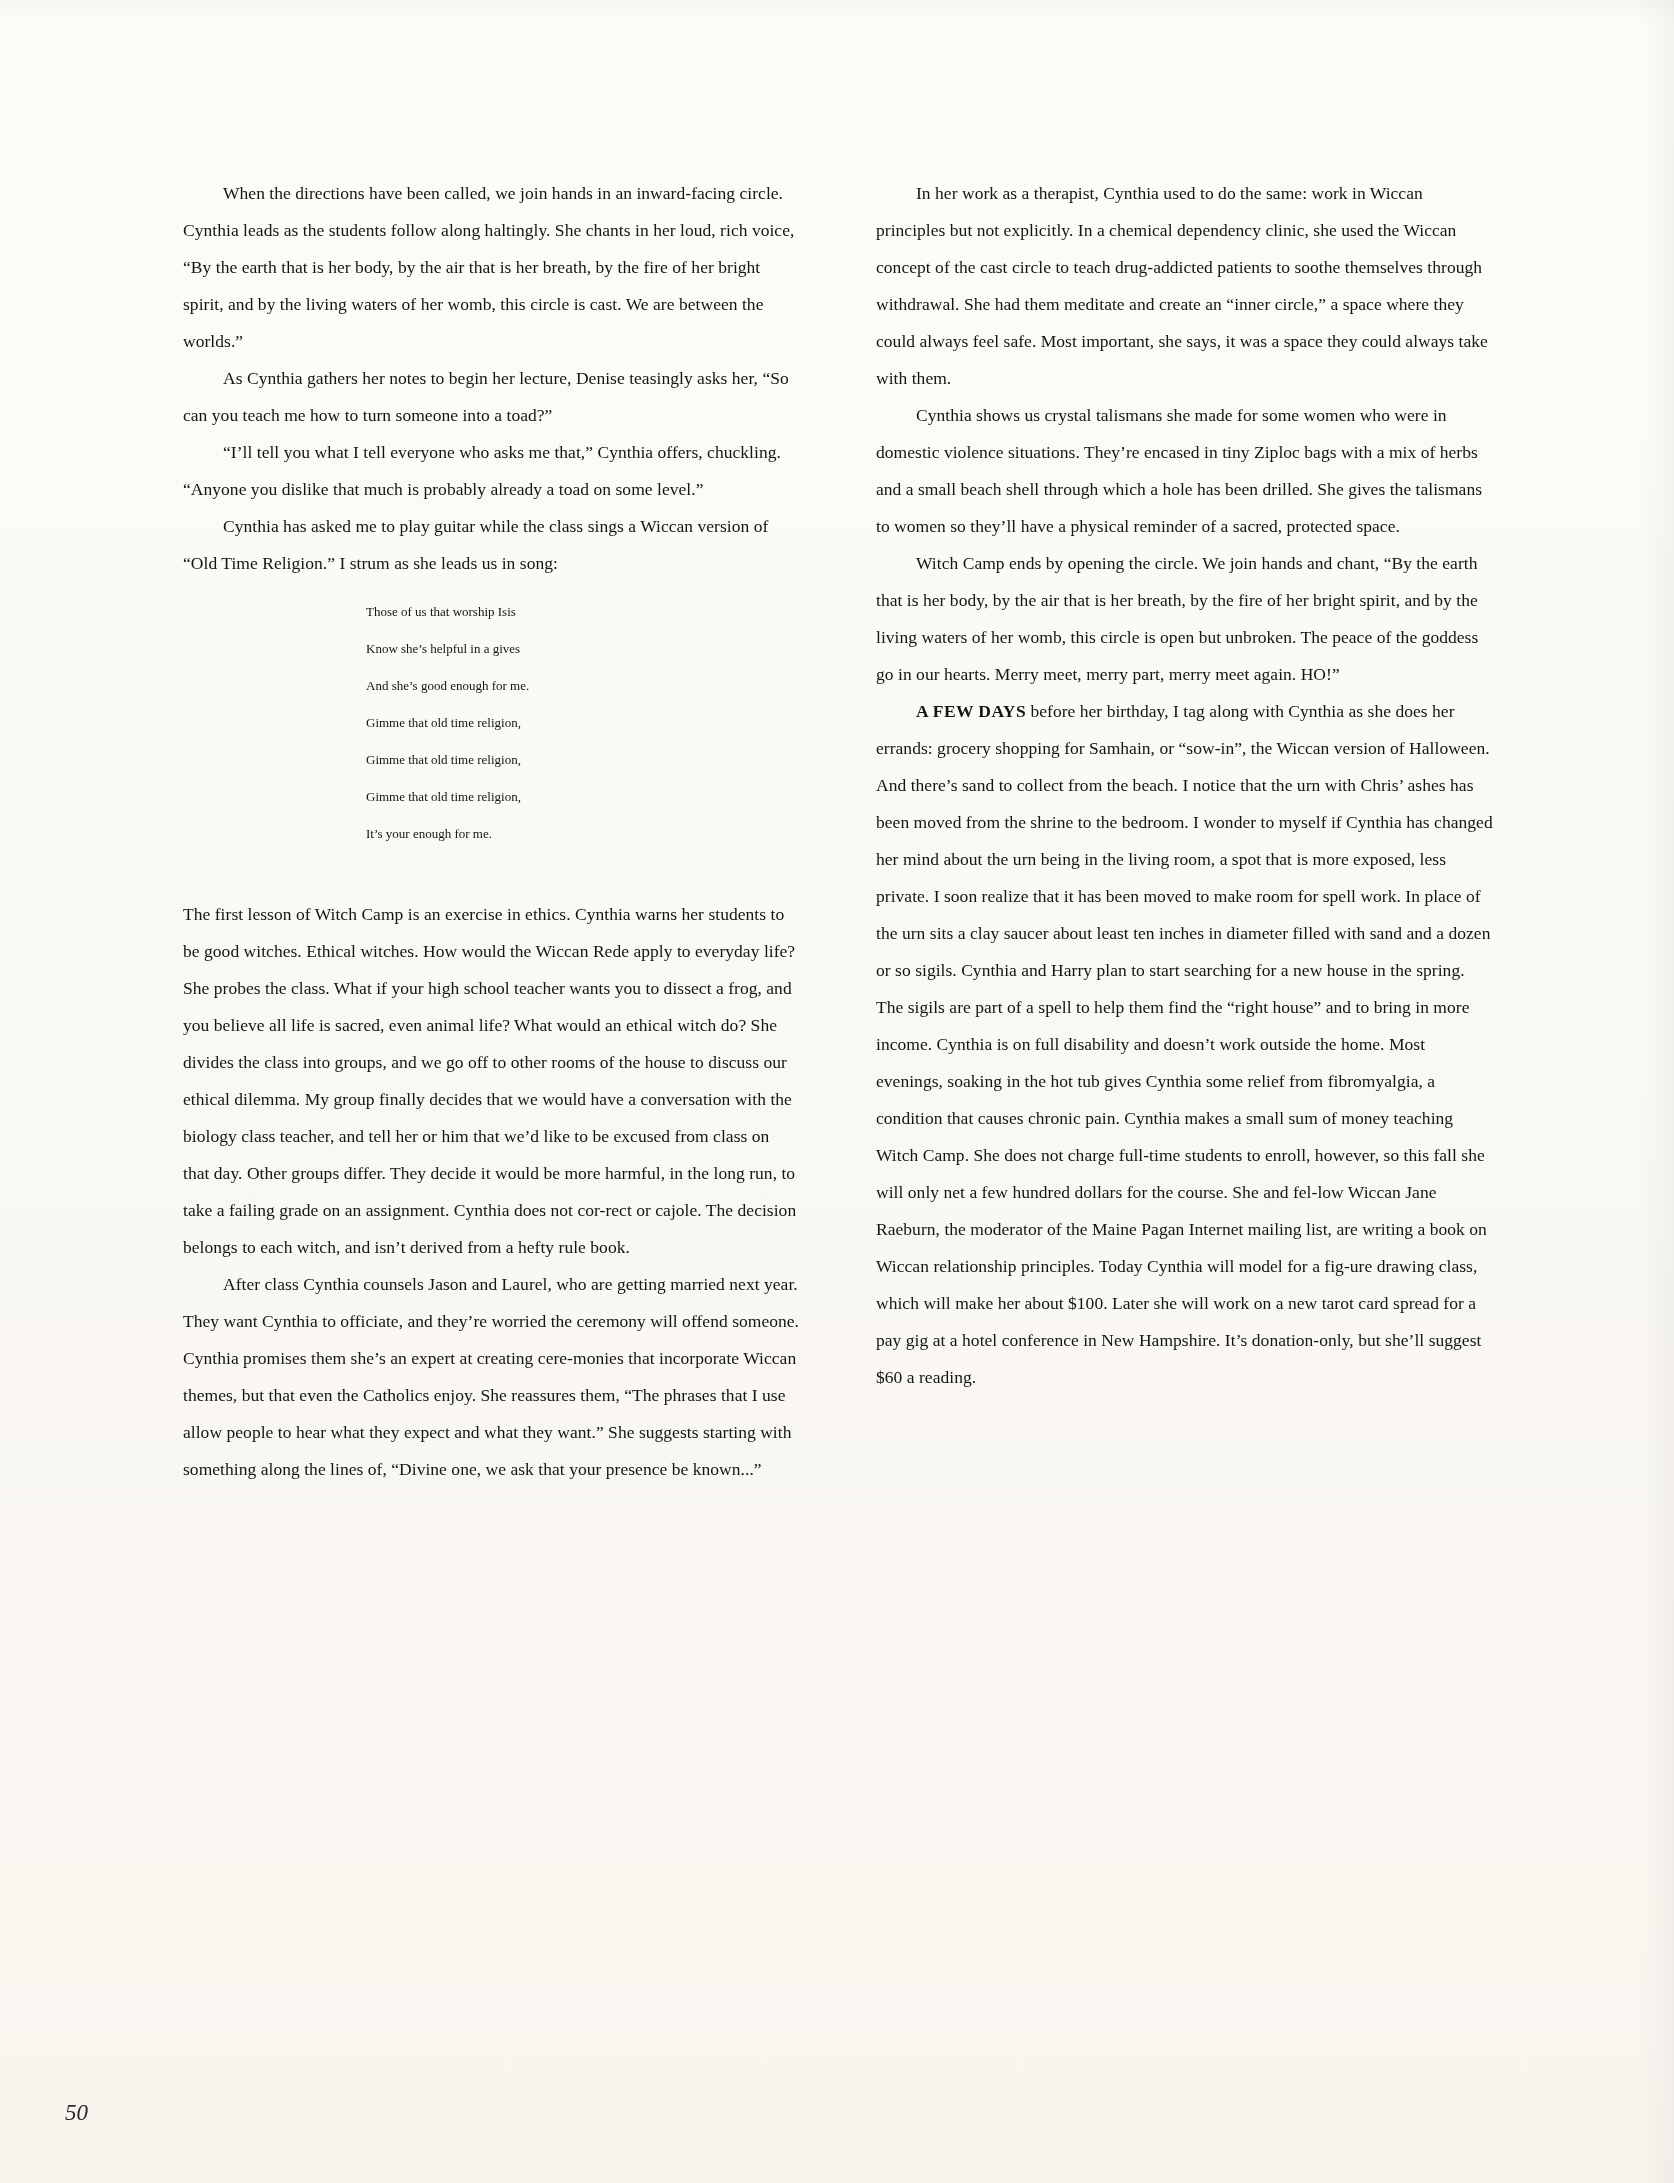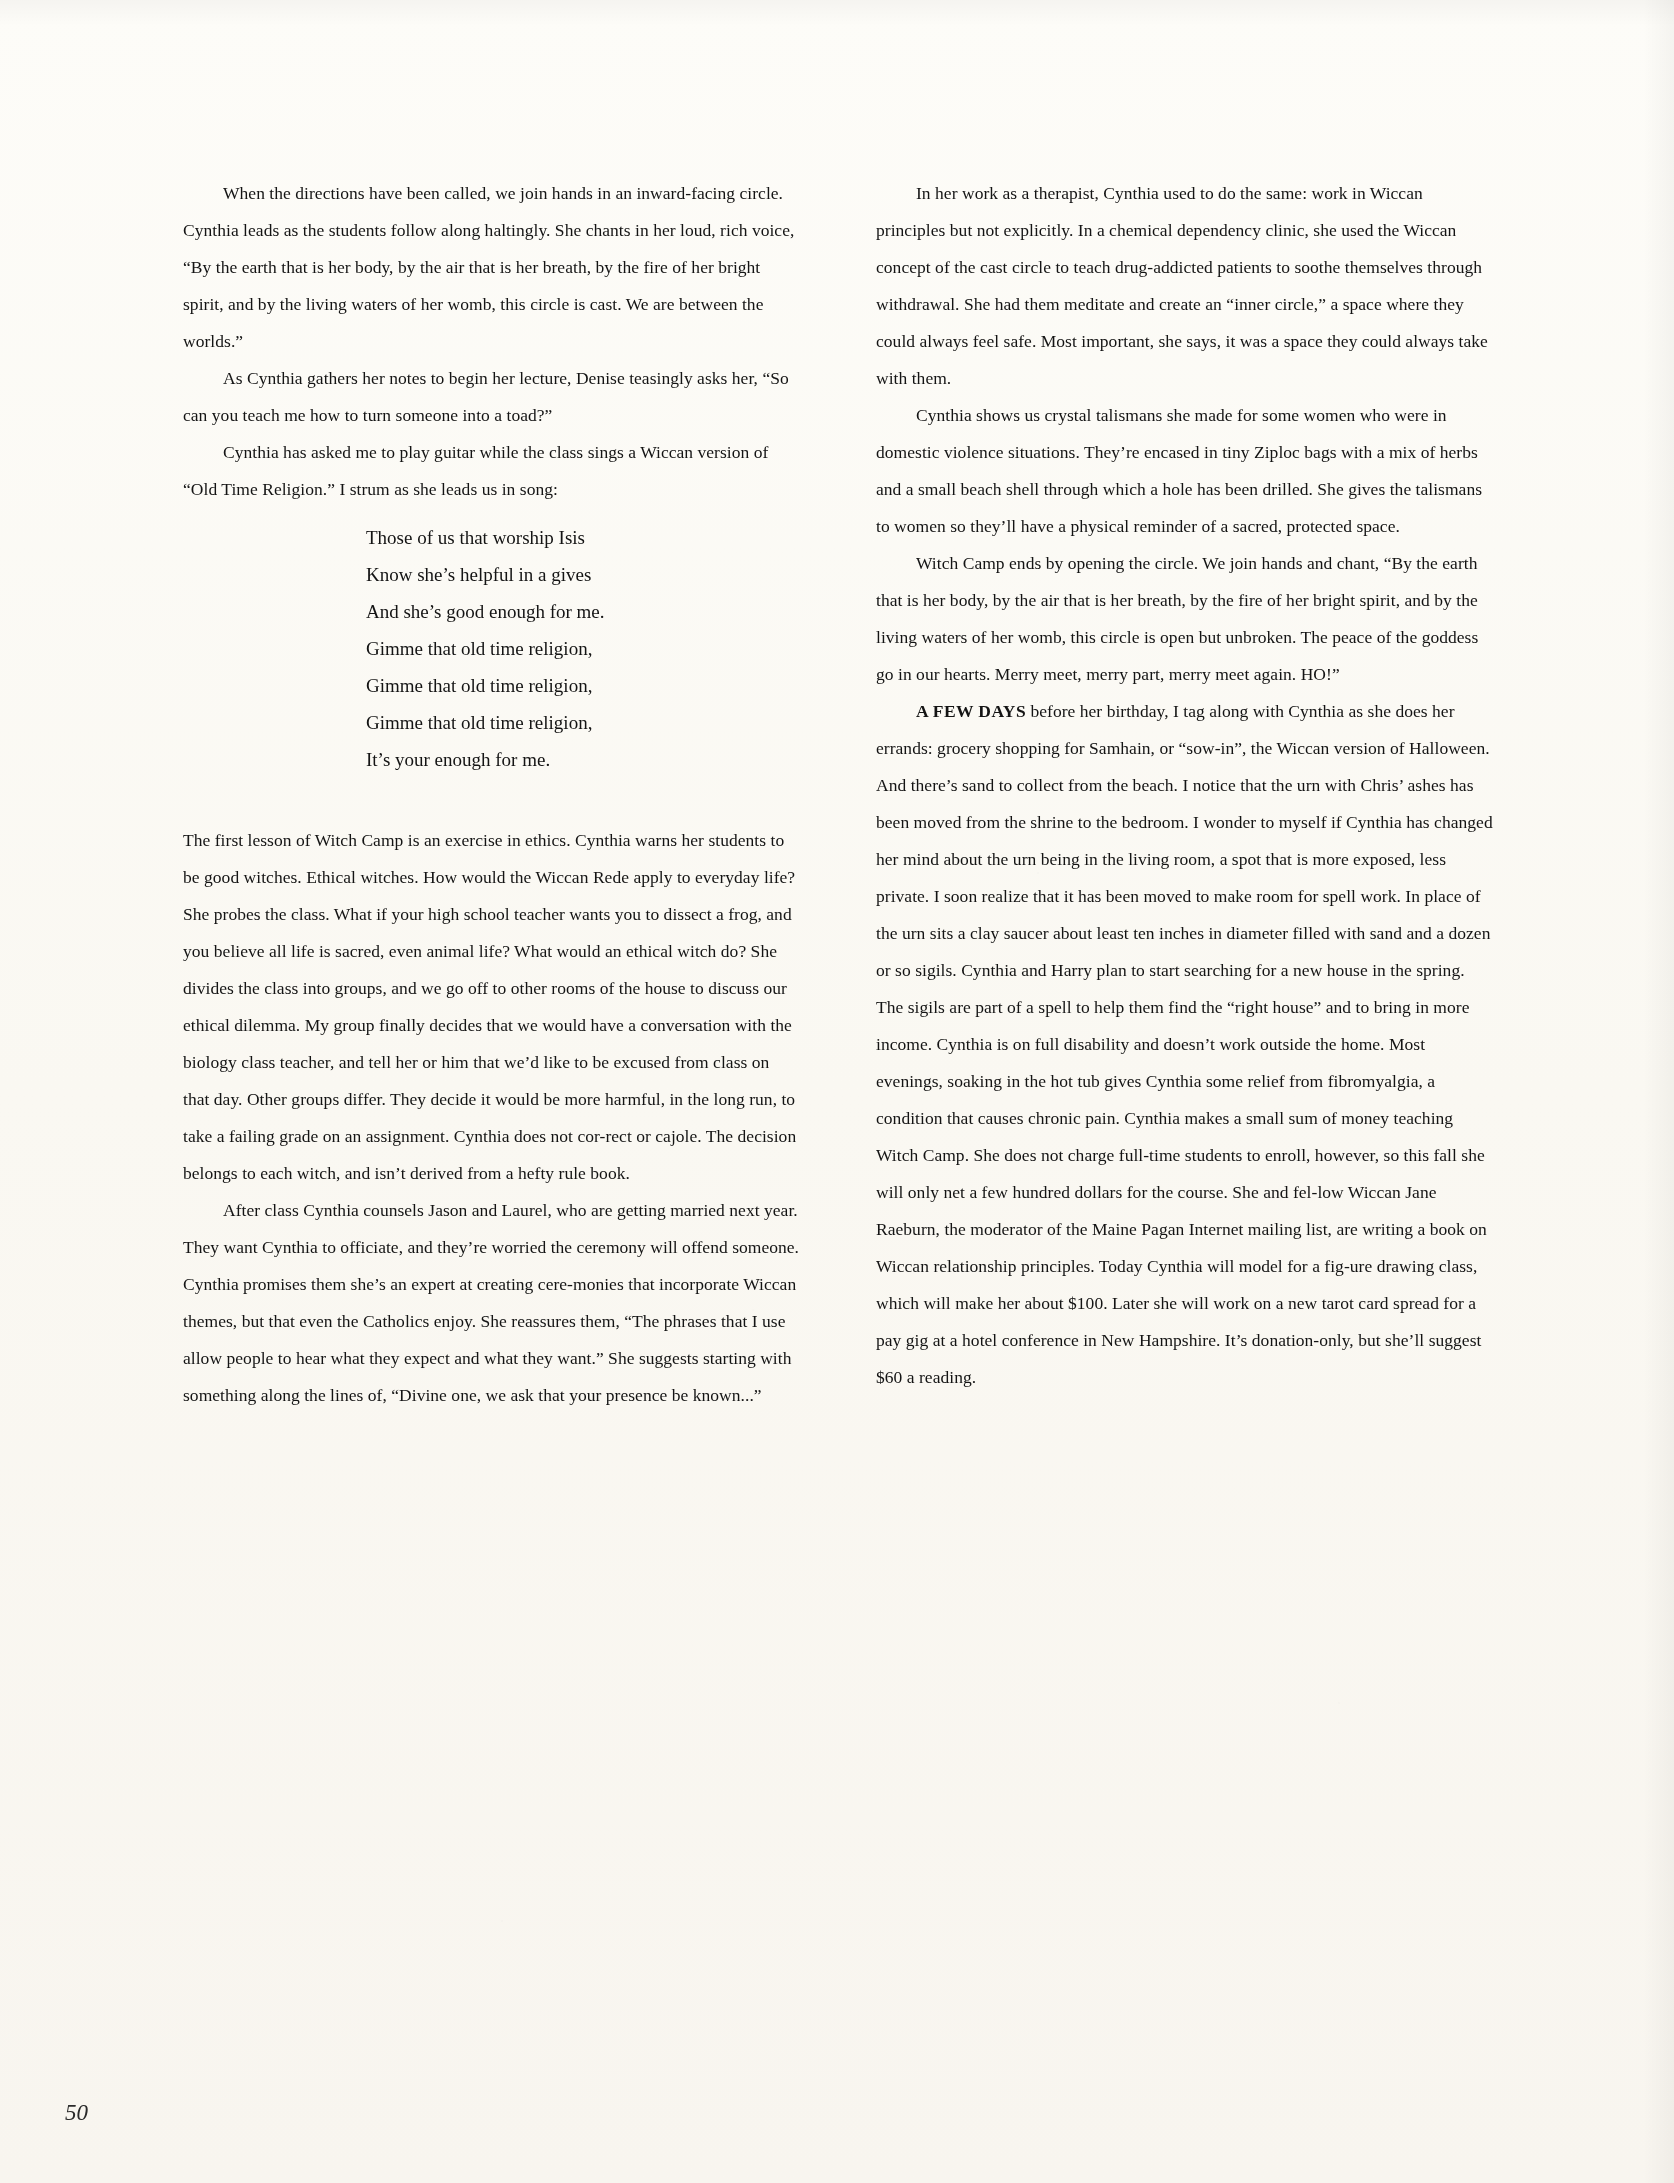--- a/index.html
+++ b/index.html
@@ -48,21 +48,21 @@
   }
   p.indent {
     text-indent: 40px;
   }
   .song {
     margin-top: 11.4px;
     margin-bottom: 11.4px;
     padding-left: 183px;
   }
   .song .line {
-    font-size: 19px;
+    font-size: 13px;
     line-height: 37px;
     color: #141414;
   }
   .gap {
     height: 32px;
   }
   .smallcaps-lead {
     font-weight: bold;
     letter-spacing: 0.4px;
   }
@@ -98,20 +98,21 @@
 
 <div class="page">
   <div class="top-shadow"></div>
   <div class="edge-shadow"></div>
 
   <div class="columns">
 
     <div class="col">
       <p class="indent">When the directions have been called, we join hands in an inward-facing circle. Cynthia leads as the students follow along haltingly. She chants in her loud, rich voice, “By the earth that is her body, by the air that is her breath, by the fire of her bright spirit, and by the living waters of her womb, this circle is cast. We are between the worlds.”</p>
       <p class="indent">As Cynthia gathers her notes to begin her lecture, Denise teasingly asks her, “So can you teach me how to turn someone into a toad?”</p>
+      <p class="indent">“I’ll tell you what I tell everyone who asks me that,” Cynthia offers, chuckling. “Anyone you dislike that much is probably already a toad on some level.”</p>
       <p class="indent">Cynthia has asked me to play guitar while the class sings a Wiccan version of “Old Time Religion.” I strum as she leads us in song:</p>
 
       <div class="song">
         <div class="line">Those of us that worship Isis</div>
         <div class="line">Know she’s helpful in a gives</div>
         <div class="line">And she’s good enough for me.</div>
         <div class="line">Gimme that old time religion,</div>
         <div class="line">Gimme that old time religion,</div>
         <div class="line">Gimme that old time religion,</div>
         <div class="line">It’s your enough for me.</div>

